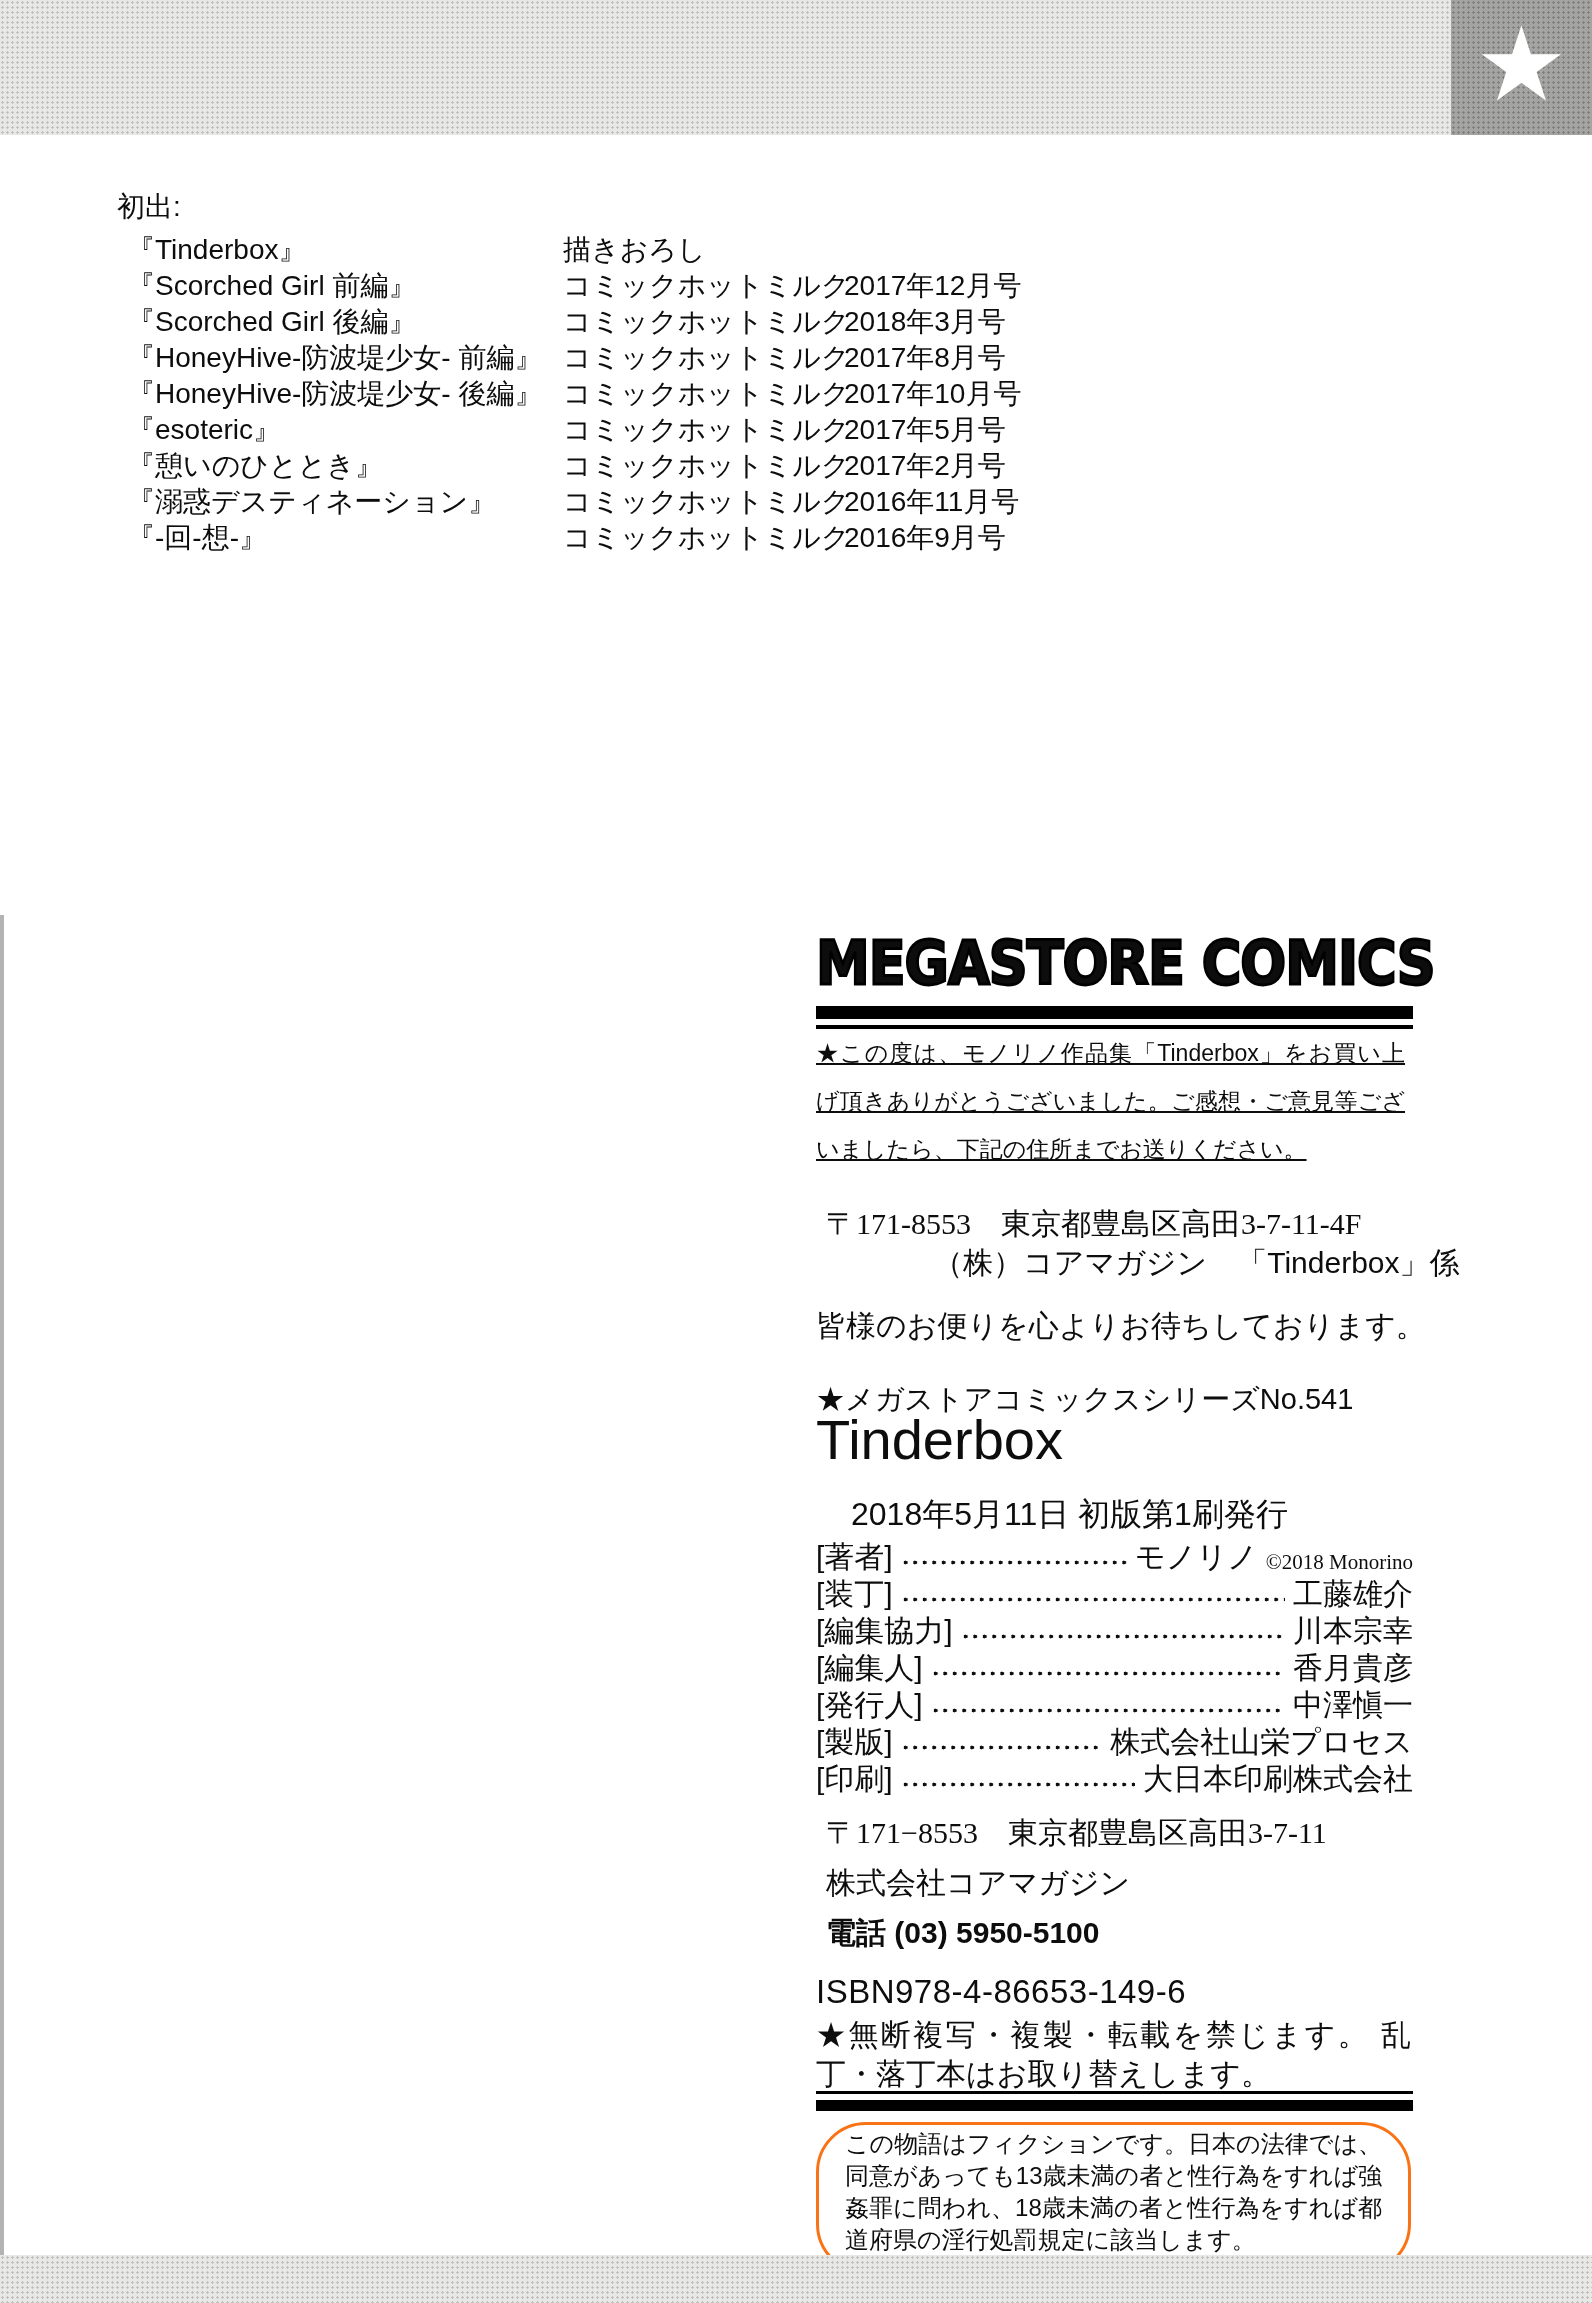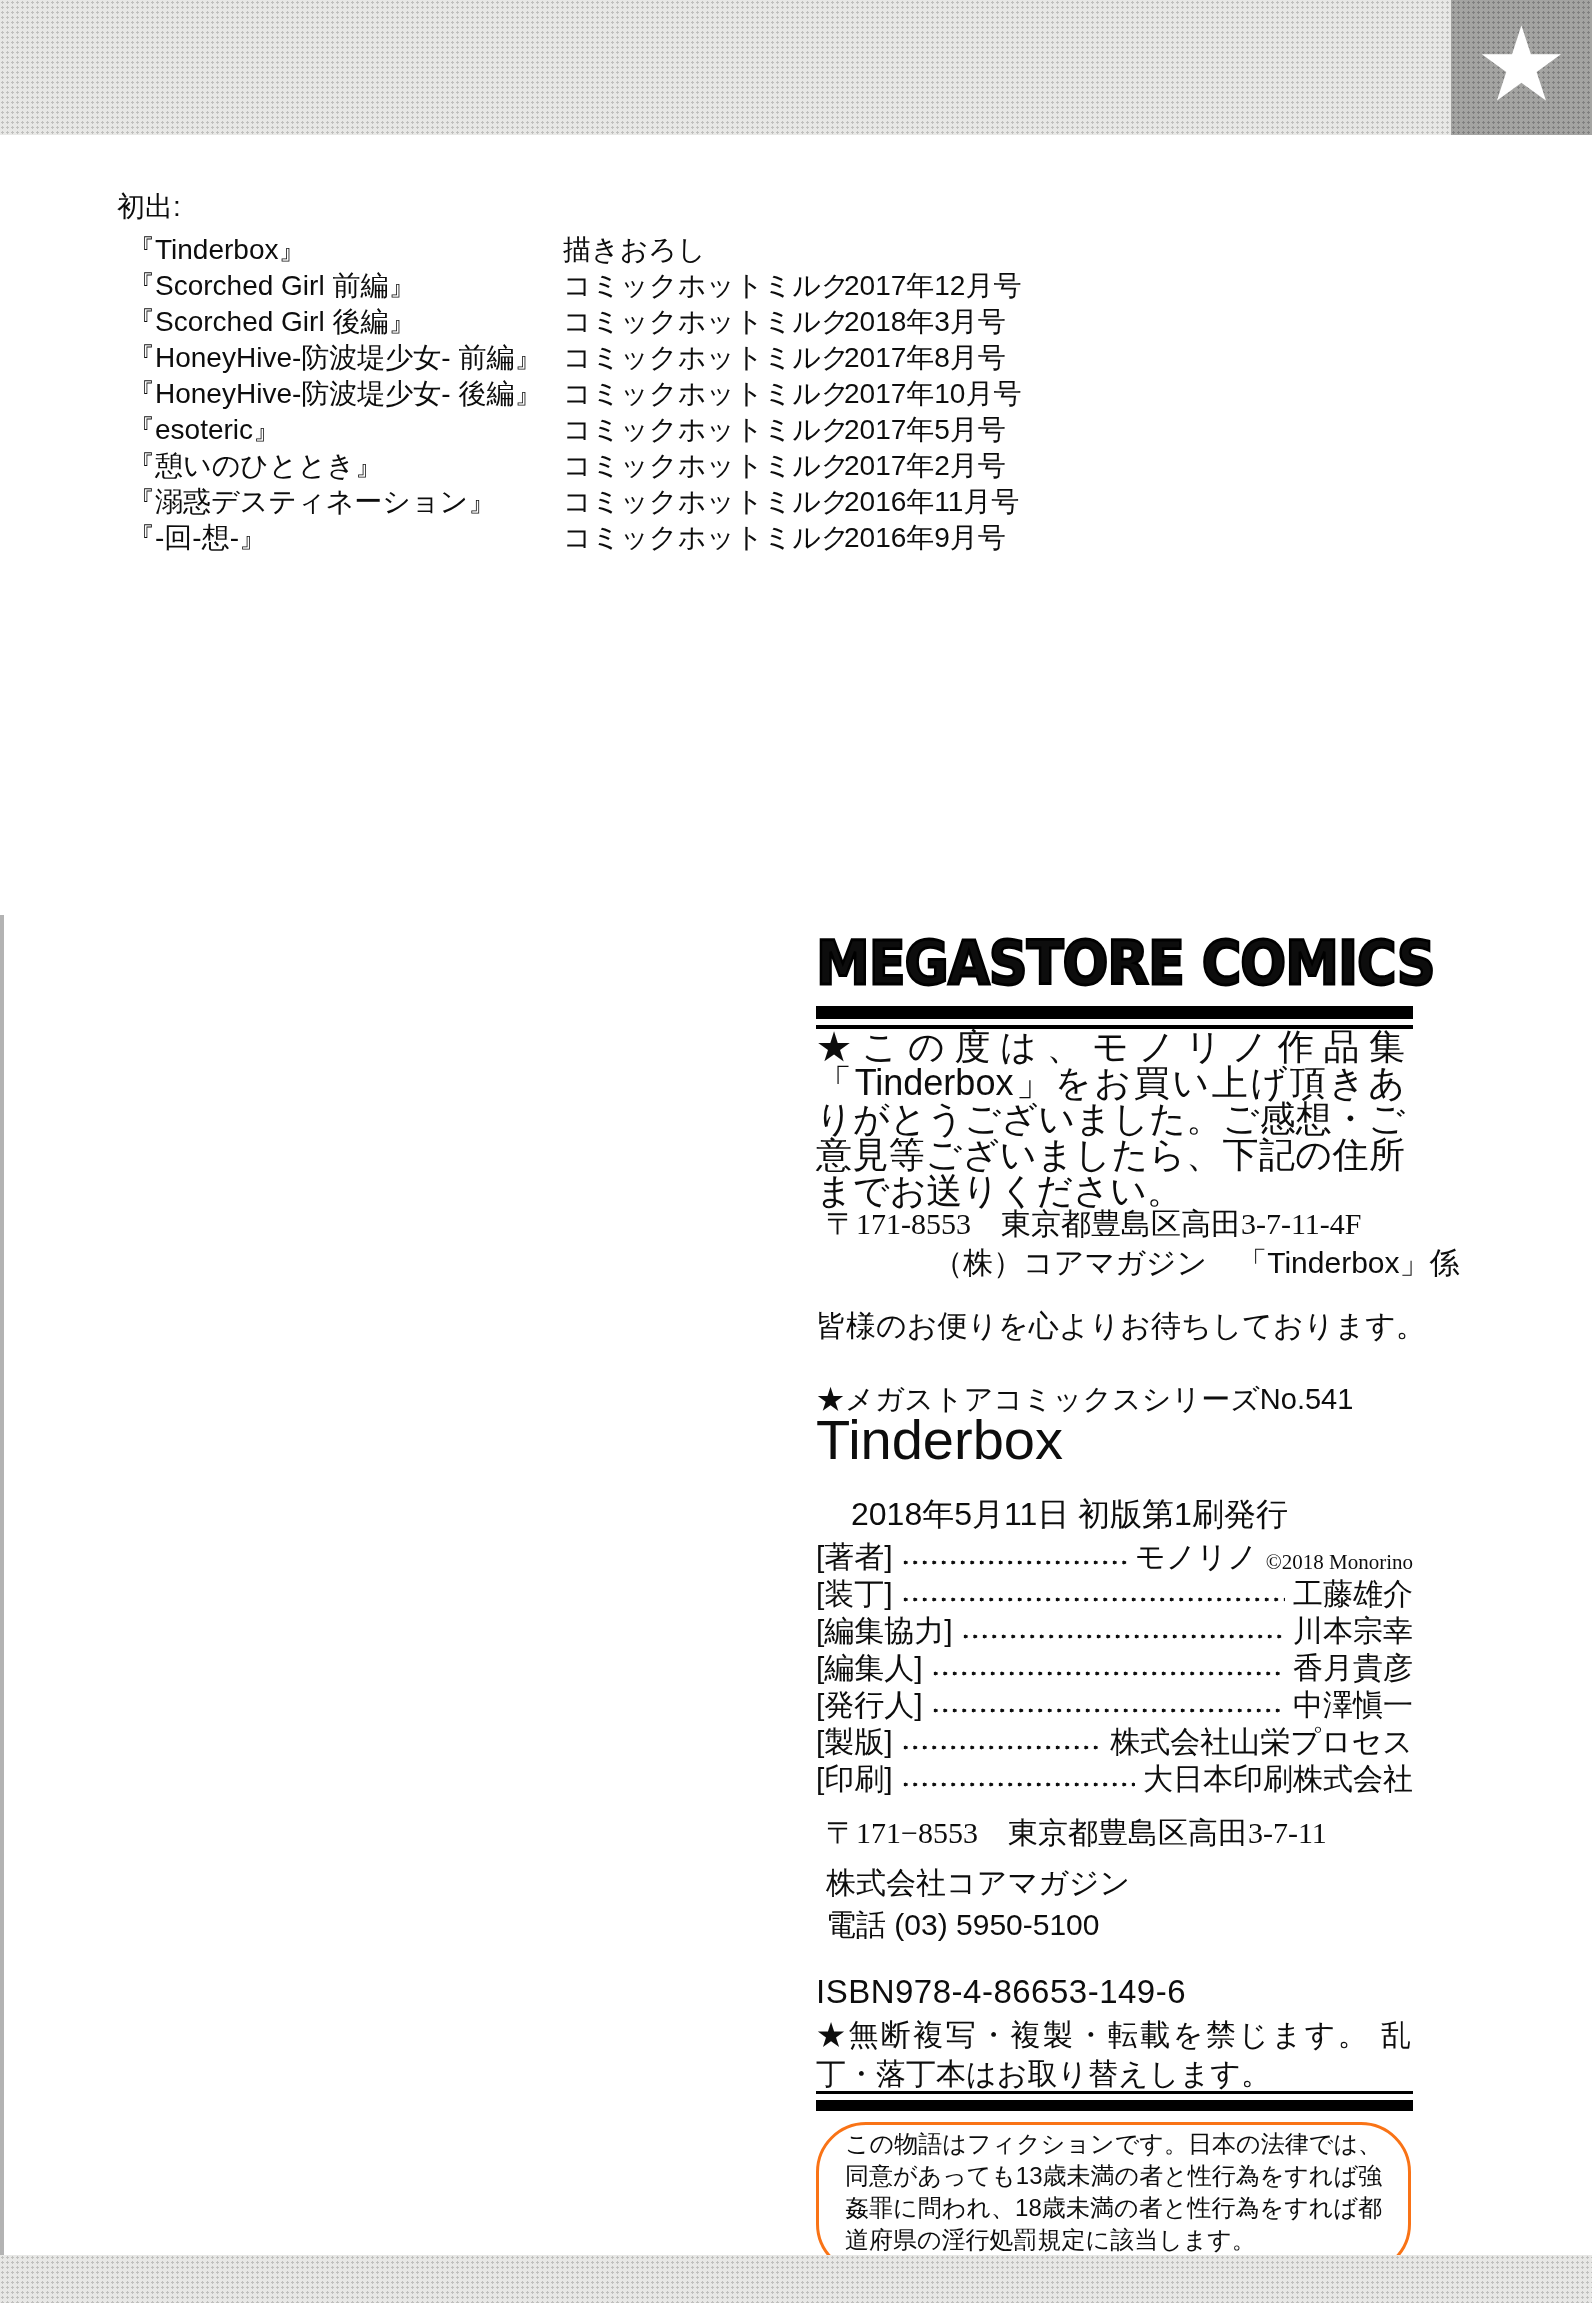--- a/index.html
+++ b/index.html
@@ -43,21 +43,21 @@
   .colophon { position:absolute; left:816px; top:920px; width:597px; height:1313px; }
   .colophon > div { position:absolute; left:0; }
 
   .logo { top:14px; width:597px; font-family:"DejaVu Sans", sans-serif;
           font-weight:bold; font-size:54px; letter-spacing:-1px; line-height:1;
           -webkit-text-stroke:2.5px #000; transform:scaleY(1.12); transform-origin:left top;
           white-space:nowrap; }
   .rule-thick { top:86px; width:597px; height:13px; background:#000; }
   .rule-thin  { top:105px; width:597px; height:4px; background:#000; }
 
-  .thanks { top:109px; width:589px; font-size:36px; line-height:36px; text-align:justify; }
+  .thanks { top:109px; width:589px; font-size:23px; line-height:48px; text-align:justify;text-decoration:underline; }
   .addr1  { top:284px; font-family:"Liberation Serif", serif; font-size:30px; white-space:nowrap; padding-left:10px; }
   .addr2  { top:323px; font-size:30px; white-space:nowrap; padding-left:117px; }
   .await  { top:386px; font-size:30px; white-space:nowrap; }
 
   .series { top:460px; font-size:29px; white-space:nowrap; }
   .book-title { top:492px; font-size:56px; line-height:1; letter-spacing:0; }
   .print-date { top:573px; font-size:32px; white-space:nowrap;margin-left:35px; }
 
   .credits { top:617px; width:597px; }
   .credit-row { display:flex; align-items:flex-end; height:37px; font-size:30px; }
@@ -65,21 +65,21 @@
   .leader { flex:1 1 auto; margin:0 8px 7px 8px; height:9px;
             background-image:radial-gradient(circle at 4.5px 4.5px, #0d0d0d 1.9px, rgba(0,0,0,0) 2.1px);
             background-size:9.5px 9px; background-repeat:repeat-x; }
   .credit-value { white-space:nowrap; line-height:1.15; }
   .credit-small { font-family:"Liberation Serif", serif; font-size:21px; margin-left:8px; }
 
   .publisher { top:882px; font-size:30px; }
   .pub-label { white-space:nowrap; }
   .pub-line1 { margin-top:11px; padding-left:10px; font-family:"Liberation Serif", serif; white-space:nowrap; }
   .pub-line2 { margin-top:9px; padding-left:10px; white-space:nowrap; }
-  .pub-line3 { margin-top:1px; padding-left:10px; white-space:nowrap; }
+  .pub-line3 { margin-top:9px; padding-left:10px; white-space:nowrap;font-weight:bold; }
 
   .isbn { top:1053px; font-size:33px; letter-spacing:0.5px; white-space:nowrap; }
   .warning { top:1095px; width:595px; font-size:30px; line-height:39px; text-align:justify; }
 
   .rule2-thin  { top:1171px; width:597px; height:3px; background:#000; }
   .rule2-thick { top:1180px; width:597px; height:11px; background:#000; }
 
   .disclaimer-box { top:1202px; width:537px; border:3px solid #f97316; border-radius:50px;
                     padding:3px 26px 15px 26px; font-size:24px; line-height:32px;
                     text-align:justify; }

